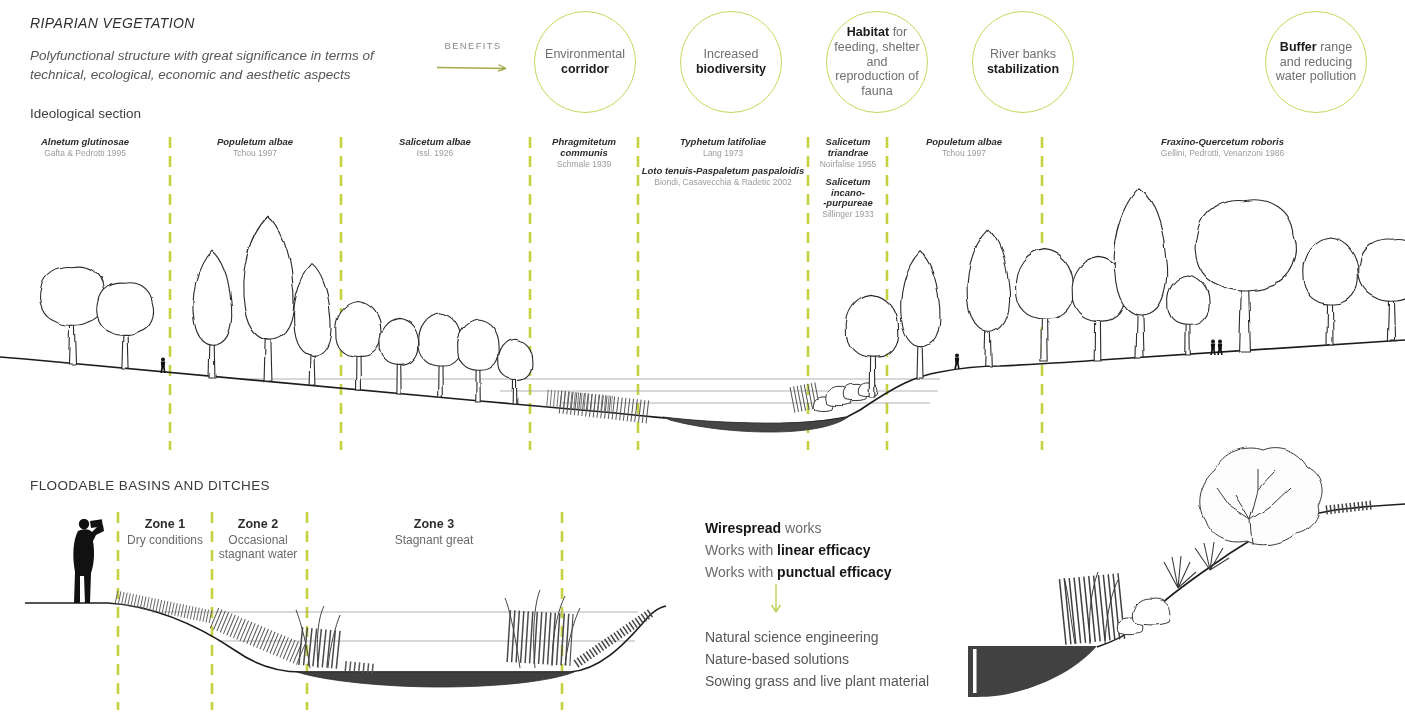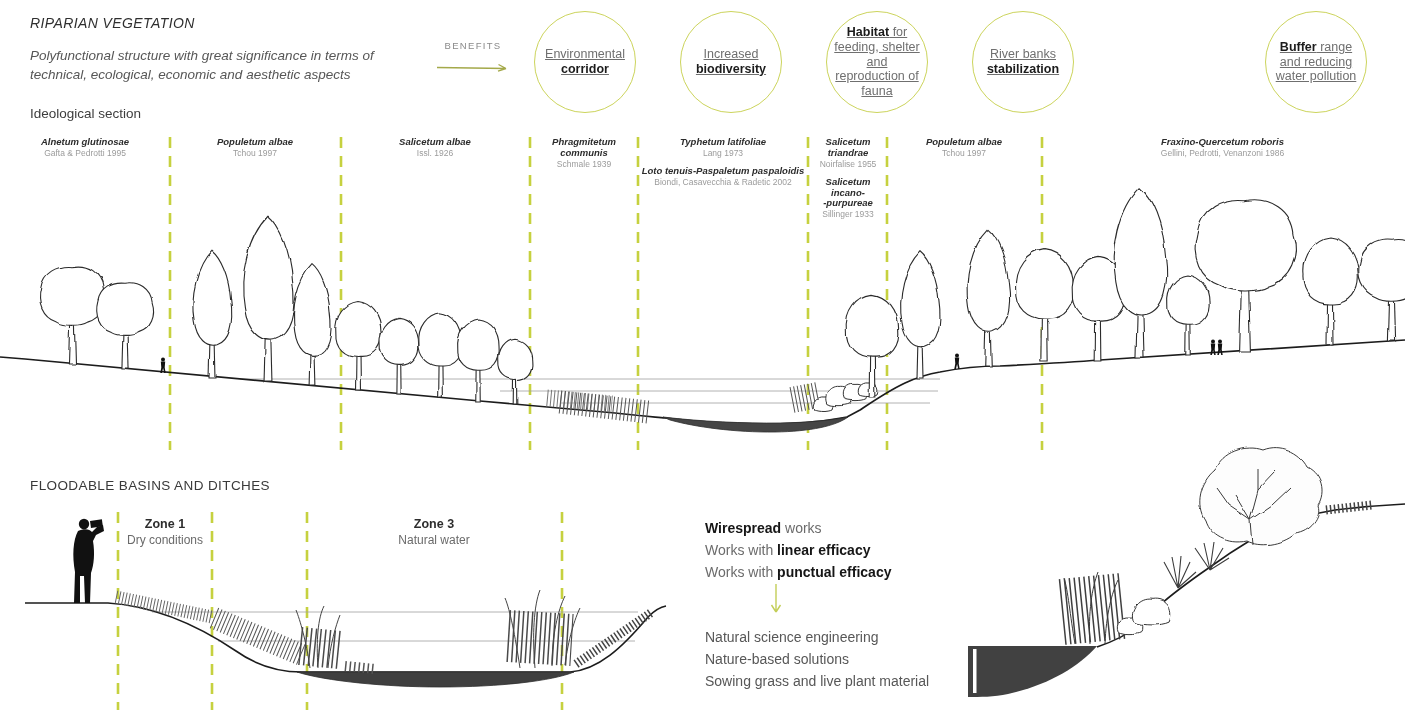--- a/index.html
+++ b/index.html
@@ -12,21 +12,21 @@
   .titleblock{left:30px;top:15px;width:360px;font-style:italic;}
   .main-title{font-size:14px;letter-spacing:.4px;color:#2f2f2f;}
   .subtitle{width:352px;font-size:13.5px;line-height:1.38;color:#565656;margin-top:16px;}
   .ideo{left:30px;top:106px;font-size:13.5px;color:#3d3d3d;}
   .benefits-label{left:437px;top:40px;width:72px;text-align:center;font-size:9.5px;
                   letter-spacing:1.3px;color:#8a8a8a;}
 
   
   .bcircle{top:11px;width:102px;height:102px;border-radius:50%;border:1.4px solid #ccd45c;
            display:flex;align-items:center;justify-content:center;text-align:center;box-sizing:border-box;}
-  .bcircle .txt{font-size:12.5px;line-height:1.18;color:#6f6f6f;white-space:pre-line;padding:0 7px;text-decoration:underline;}
+  .bcircle .txt{font-size:12.5px;line-height:1.18;color:#6f6f6f;white-space:pre-line;padding:0 7px;}
   .bcircle b{color:#1c1c1c;font-weight:700;}
 
   
   .vzone{top:137px;text-align:center;}
   .vzone .nm{font-size:9.5px;font-weight:700;font-style:italic;line-height:1.15;color:#2c2c2c;white-space:pre-line;}
   .vzone .ct{font-size:8.5px;color:#9b9b9b;line-height:1.15;margin-top:1px;text-align:center;}
   .vzone .entry + .entry{margin-top:7px;}
 
   
   .sechead{font-size:13.5px;letter-spacing:.4px;color:#3a3a3a;}
@@ -284,23 +284,27 @@
         <div class="nm">Fraxino-Quercetum roboris</div>
         <div class="ct">Gellini, Pedrotti, Venanzoni 1986</div>
       </div>
   </div>
 
   <div class="abs sechead" style="left:30px;top:478px">FLOODABLE BASINS AND DITCHES</div>
   <div class="abs fzone" style="left:110px;width:110px">
     <div class="zt">Zone 1</div>
     <div class="zd">Dry conditions</div>
   </div>
+  <div class="abs fzone" style="left:206px;width:104px">
+    <div class="zt">Zone 2</div>
+    <div class="zd">Occasional stagnant water</div>
+  </div>
   <div class="abs fzone" style="left:372px;width:124px">
     <div class="zt">Zone 3</div>
-    <div class="zd">Natural water</div>
+    <div class="zd">Stagnant great</div>
   </div>
 
   <div class="abs sols">
     <div>Natural science engineering</div>
     <div>Nature-based solutions</div>
     <div>Sowing grass and live plant material</div>
   </div>
   <div class="abs works">
     <div><span></span><b>Wirespread</b><span> works</span></div>
     <div><span>Works with </span><b>linear efficacy</b><span></span></div>

